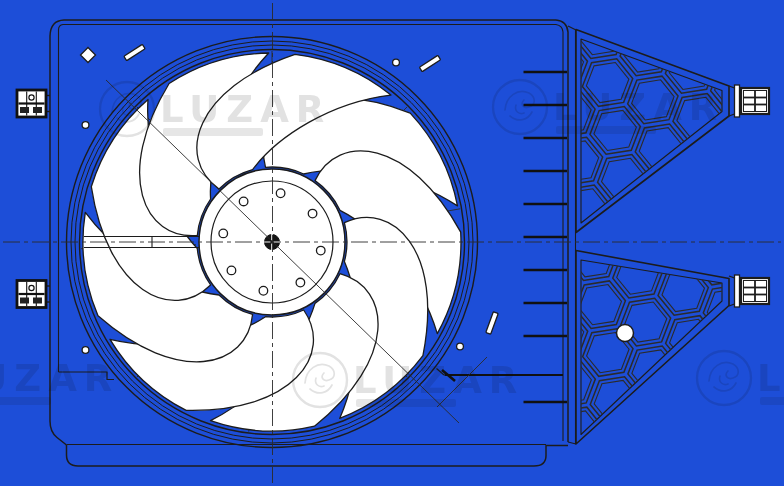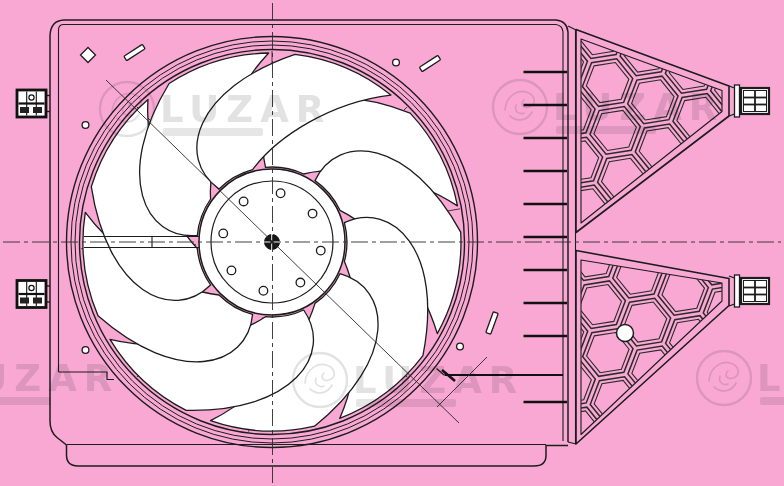--- a/index.html
+++ b/index.html
@@ -1,16 +1,16 @@
 <!DOCTYPE html>
 <html><head>
 <meta charset="utf-8">
 <style>
   html,body{margin:0;padding:0;background:#ffffff;}
-  .stage{position:relative;width:784px;height:486px;background:#f9a8d4;overflow:hidden;
+  .stage{position:relative;width:784px;height:486px;background:#1d4ed8;overflow:hidden;
          font-family:"DejaVu Sans",sans-serif;}
   svg{display:block;}
 </style>
 </head>
 <body>
 
 <div class="stage">
   <svg id="dwg" width="784" height="486" viewBox="0 0 784 486">
     <g id="g-shroud">
         <path d="M 556,20 L 64,20 Q 50.5,20.5 50,36 L 50,421 Q 50,432 57,437.5 L 66.5,445" fill="none" stroke="#1c1c1c" stroke-width="1.5" stroke-linejoin="round"></path>

